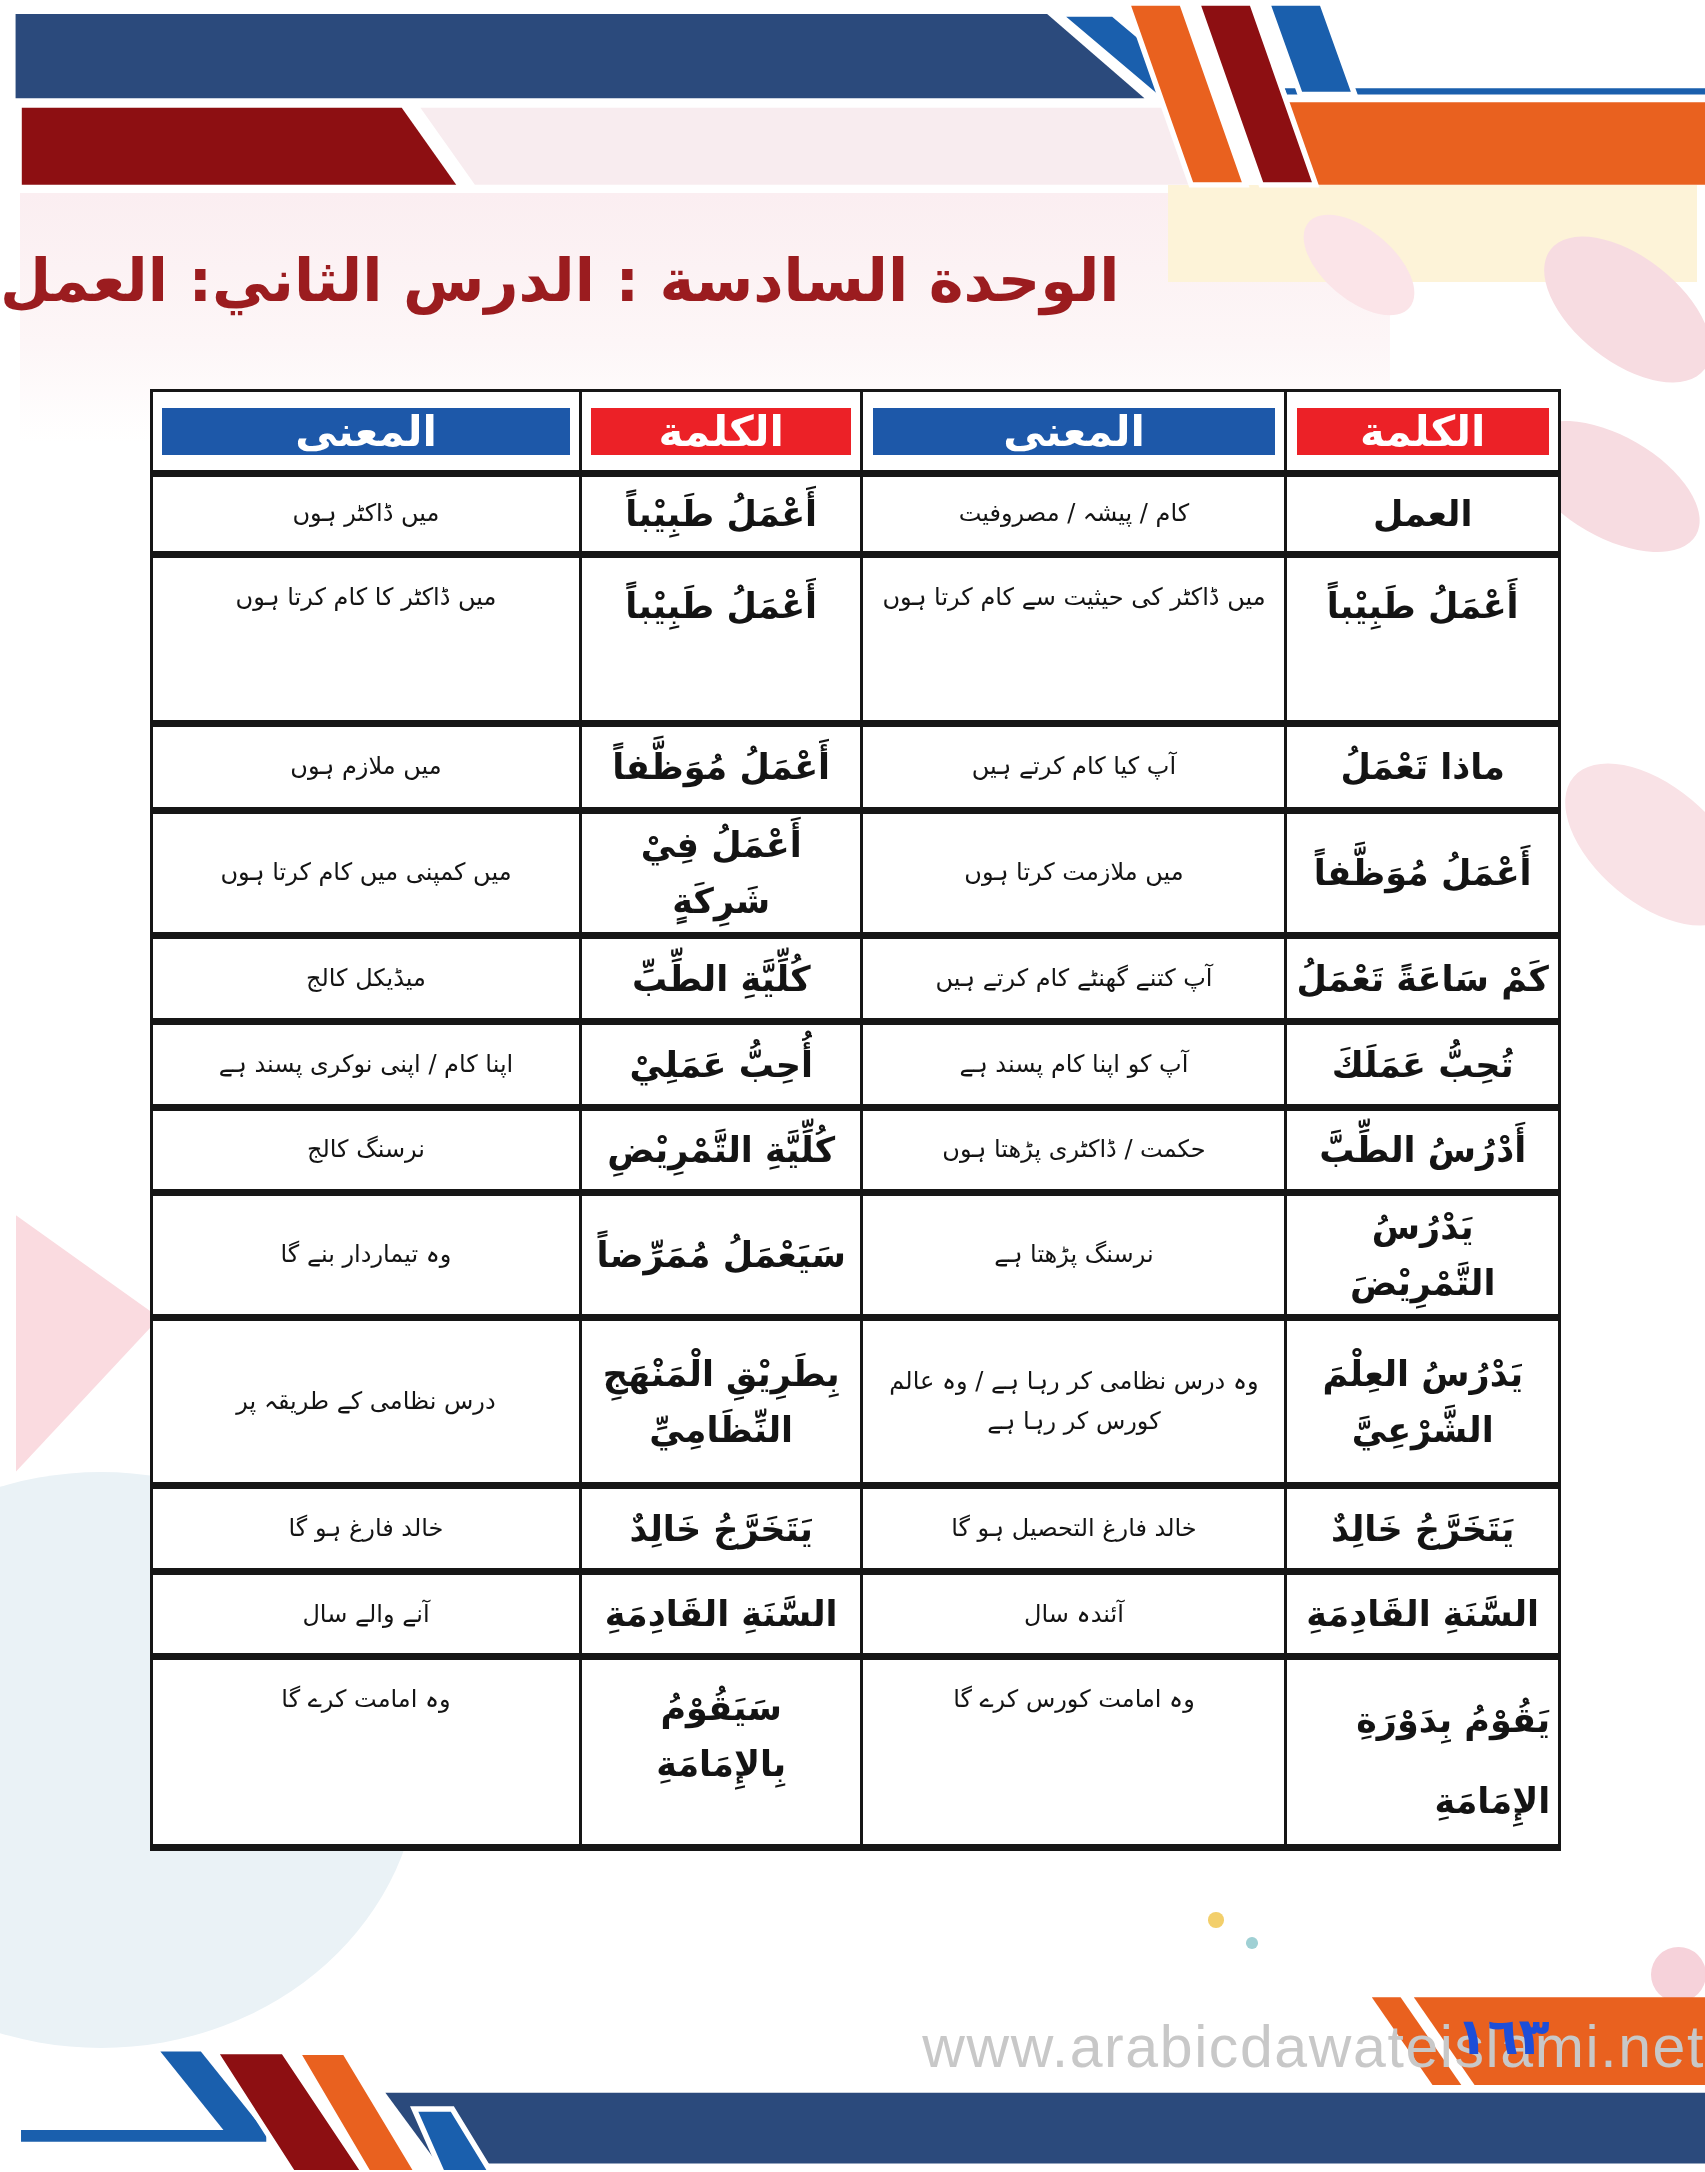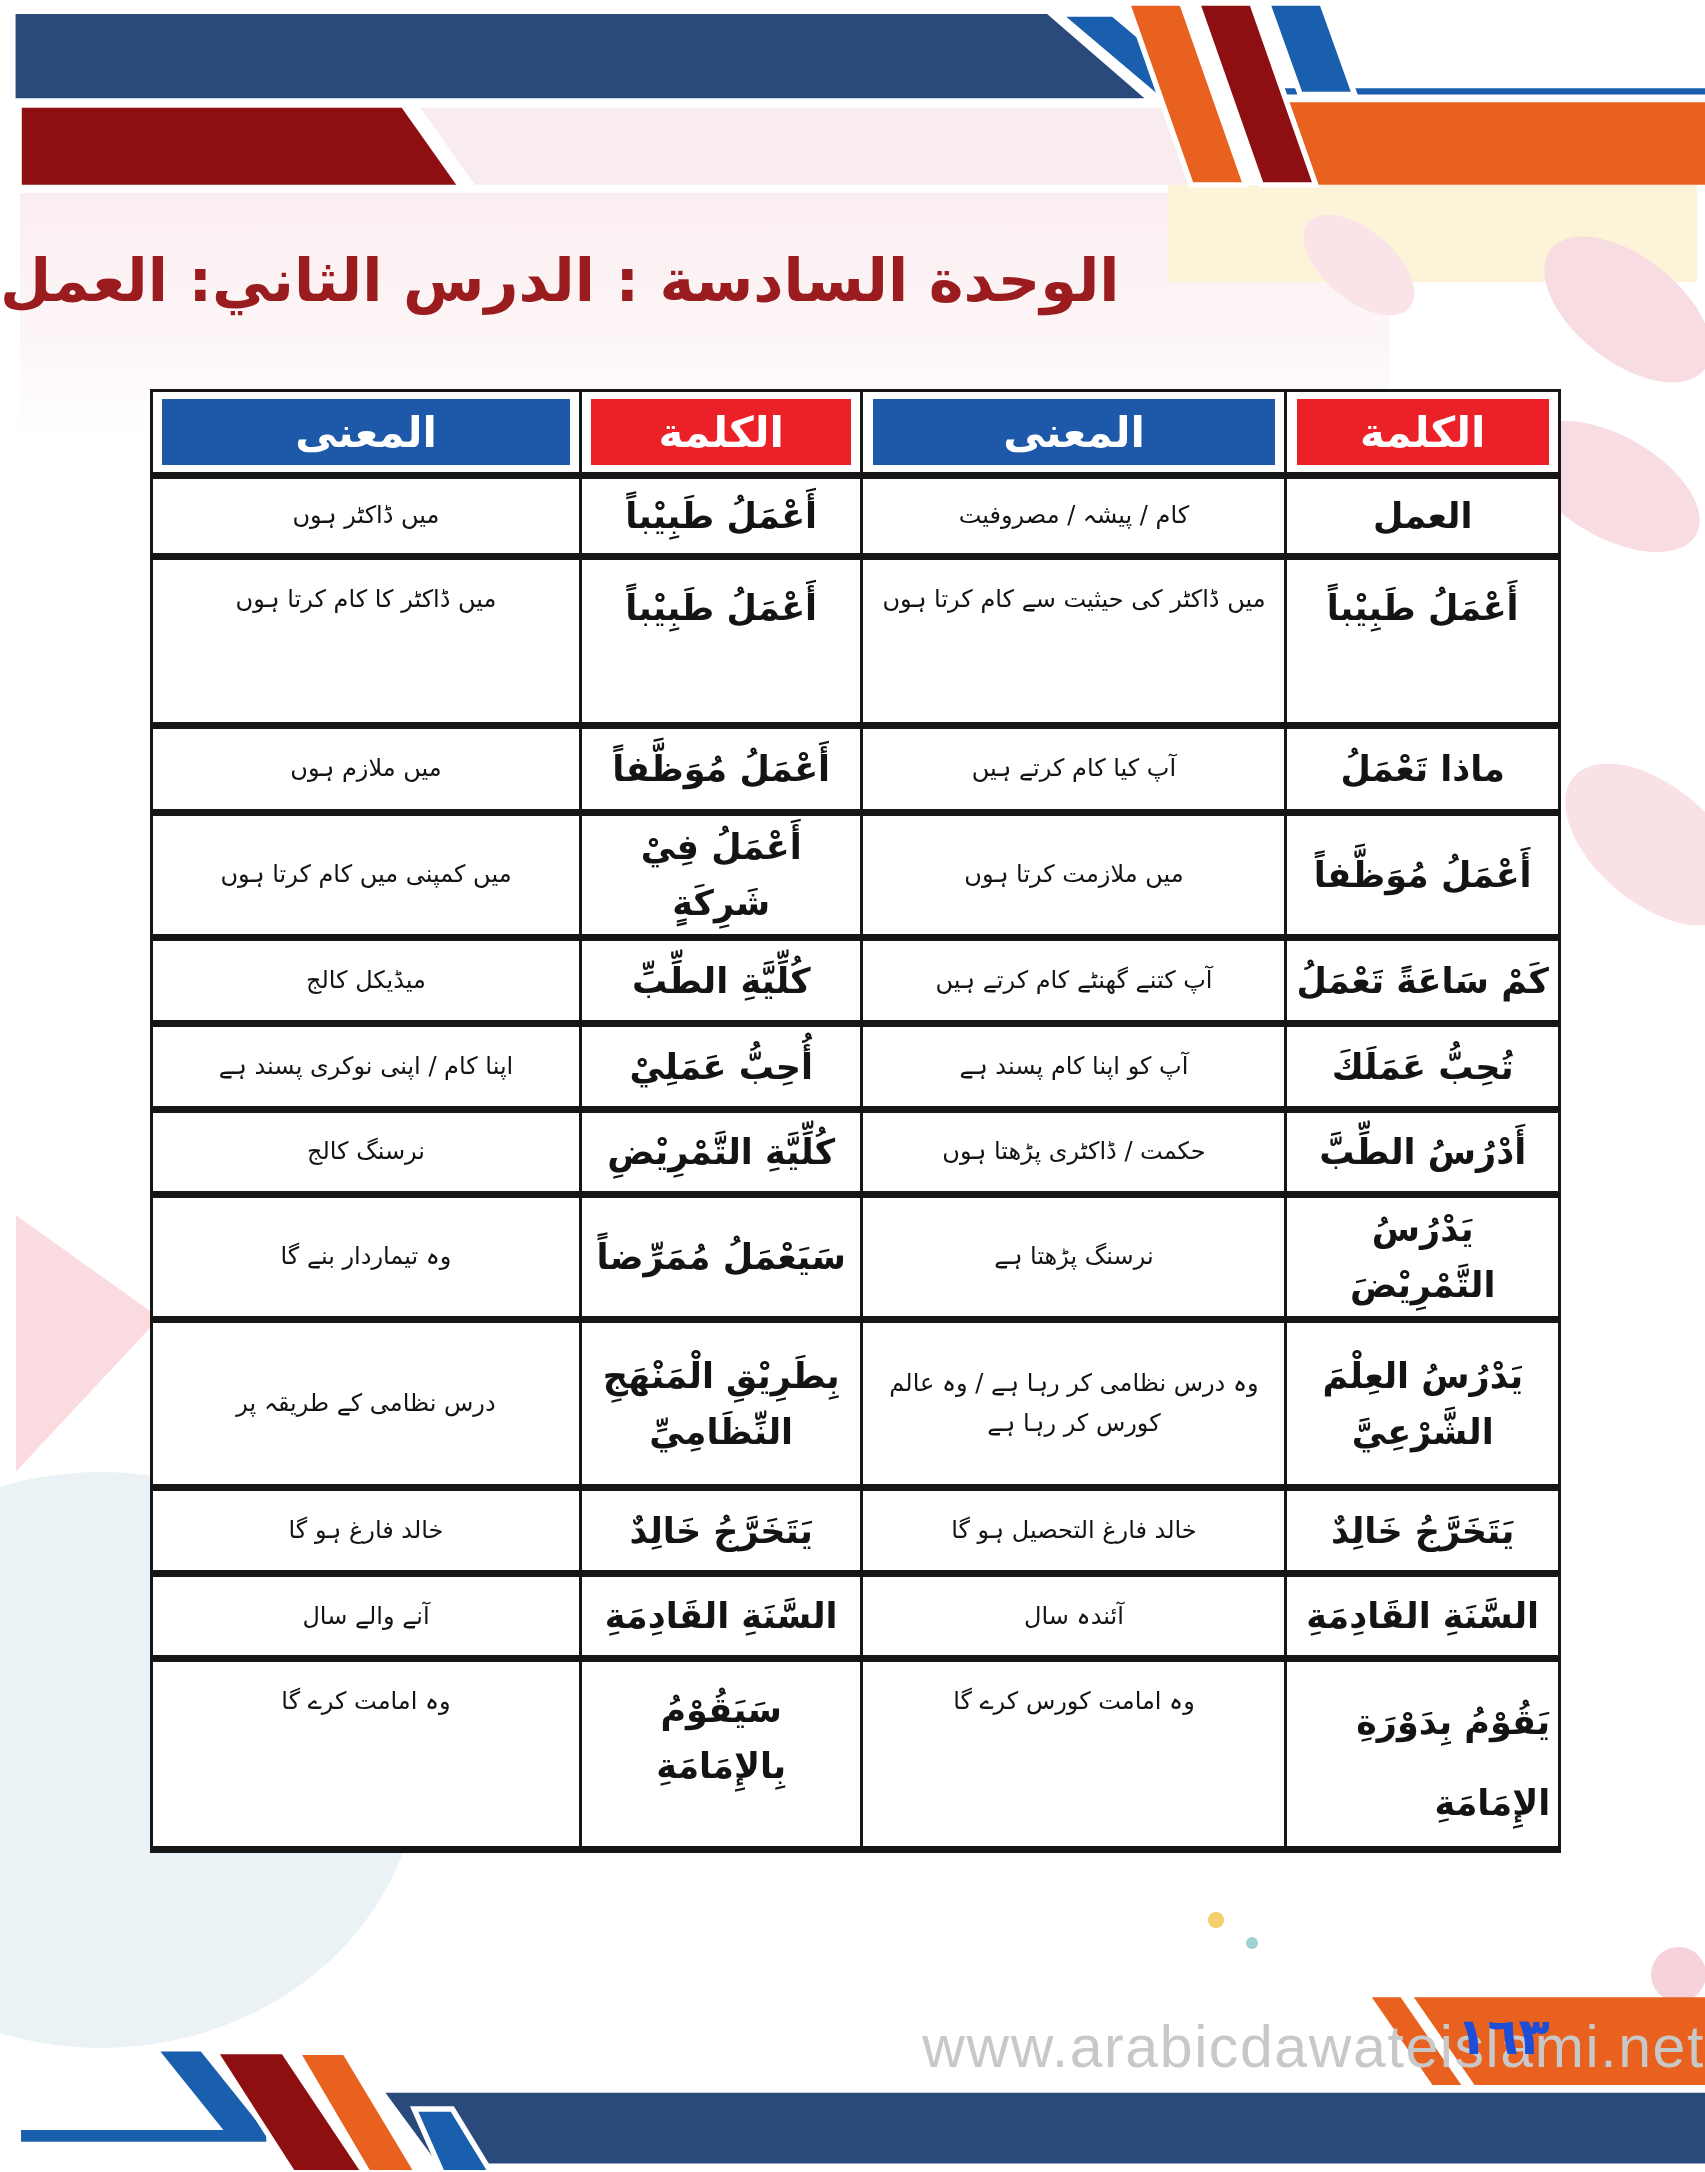--- a/index.html
+++ b/index.html
@@ -62,21 +62,21 @@
     position:absolute;left:150px;top:389px;width:1411px;z-index:4;
     border-collapse:collapse;background:#ffffff;direction:rtl;
     font-family:"DejaVu Sans",sans-serif;
   }
   table.vocab td,table.vocab th{
     border:3.9px solid var(--border);border-top-width:7px;border-bottom-width:7px;
     text-align:center;vertical-align:middle;padding:3.1px 7.8px;color:#141414;
   }
   table.vocab thead th{border-top-width:3.9px;border-bottom-width:7.8px;height:78px;padding:0;}
   .hdr-badge{
-    margin:7px 9.3px;height:66px;display:flex;align-items:center;justify-content:center;
+    margin:7px 9.3px;height:47px;display:flex;align-items:center;justify-content:center;
     color:#ffffff;font-size:42px;font-weight:bold;
   }
   .hdr-red{background:var(--header_red);text-align:right;}
   .hdr-blue{background:var(--header_blue);}
 
   td.cell-word{font-size:35px;font-weight:bold;line-height:1.6;}
   td.cell-meaning{font-size:24px;font-weight:normal;line-height:1.65;}
 
   tbody tr:nth-child(1){height:81px;}
   tbody tr:nth-child(2){height:169px;}

